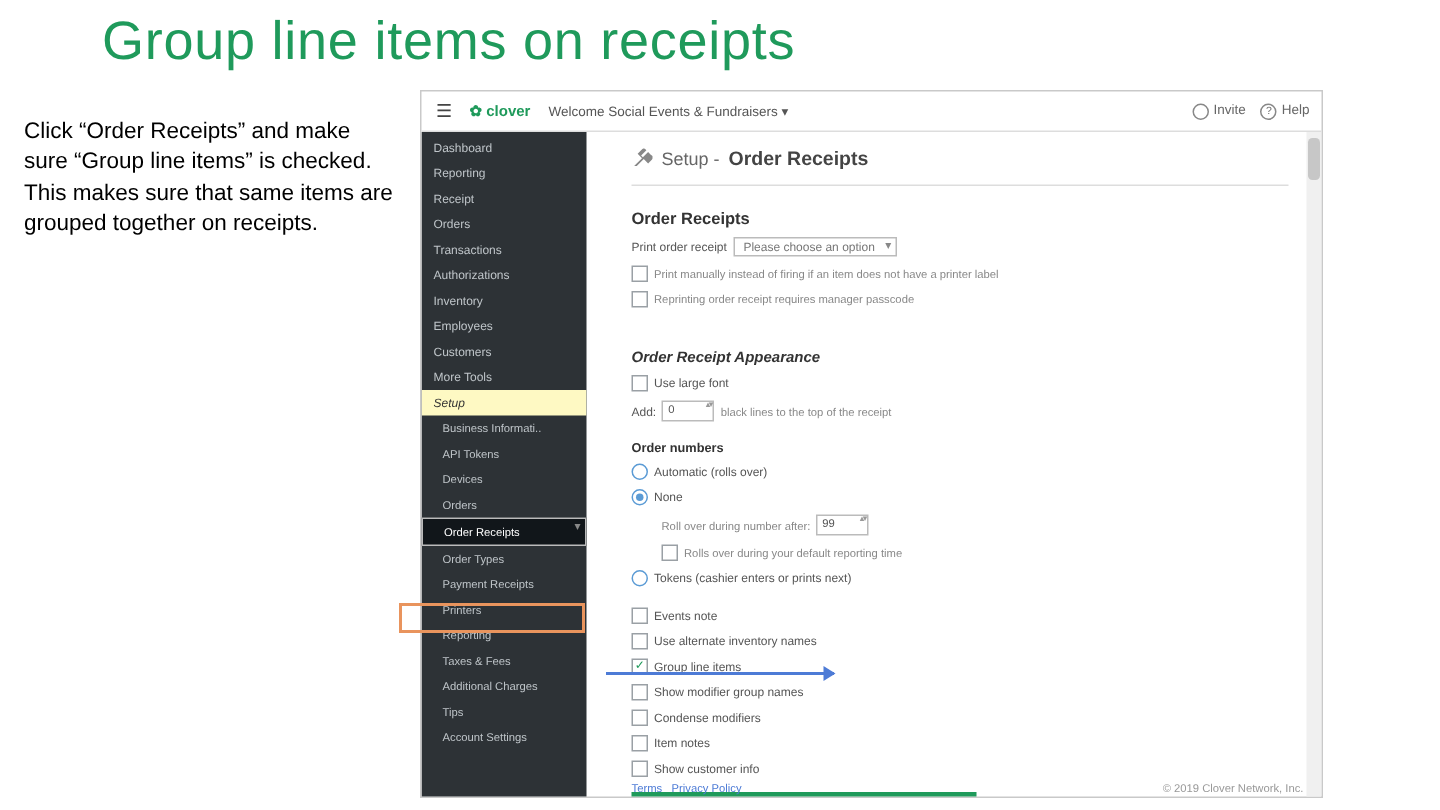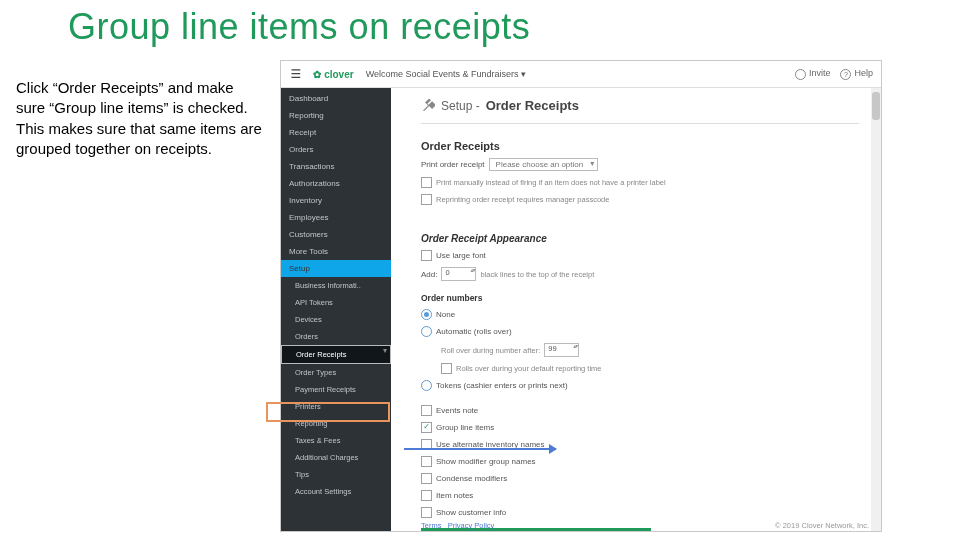--- a/index.html
+++ b/index.html
@@ -13,21 +13,21 @@
   .logo{color:#1f9a5b;font-weight:700;margin-left:10px;font-size:10px;}
   .merchant{margin-left:12px;color:#555;}
   .spacer{flex:1;}
   .iconlink{margin-left:10px;color:#666;}
   .iconlink .dot{display:inline-block;width:9px;height:9px;border:1px solid #888;border-radius:50%;margin-right:3px;vertical-align:middle;font-size:7px;line-height:9px;text-align:center;}
   
   .appbody{display:flex;height:calc(100% - 26px);}
   .sidebar{width:110px;background:#2d3236;color:#bfc5c9;font-size:8px;overflow:hidden;}
   .sidebar .nav{padding-top:2px;}
   .nav div{padding:4px 8px;white-space:nowrap;overflow:hidden;text-overflow:ellipsis;}
-  .nav .setup{background:#0ea5e9;color:#333;}
+  .nav .setup{background:#fef9c3;color:#333;font-style:italic;}
   .nav .sub{padding-left:14px;font-size:7.5px;}
   .nav .sub.sel{background:#11161a;color:#fff;}
   .main{flex:1;position:relative;font-size:8px;color:#555;overflow:hidden;}
   .main .scroll{position:absolute;right:0;top:0;width:10px;height:100%;background:#f0f0f0;}
   .main .scroll .thumb{position:absolute;right:1px;top:4px;width:8px;height:28px;background:#c7c7c7;border-radius:3px;}
   .mcontent{padding:10px 22px 6px 30px;}
   .hd{display:flex;align-items:center;gap:6px;color:#555;}
   .hd svg{color:#888;}
   .pgtitle{font-size:13px;color:#444;font-weight:700;}
   .sect{font-size:11px;font-weight:700;color:#333;margin-top:16px;}
@@ -135,52 +135,52 @@
               <span>Use large font</span>
             </div>
           <div class="row">
             <span>Add:</span>
             <span class="numbox">0</span>
             <span class="mini">black lines to the top of the receipt</span>
           </div>
 
           <div class="subsub">Order numbers</div>
           <div class="row">
+              <span class="rb"></span>
+              <span>Automatic (rolls over)</span>
+            </div>
+          <div class="row">
               <span class="rb sel2"></span>
               <span>None</span>
-            </div>
-          <div class="row">
-              <span class="rb"></span>
-              <span>Automatic (rolls over)</span>
             </div>
           <div class="row" style="margin-left:20px;">
             <span class="mini">Roll over during number after:</span>
             <span class="numbox">99</span>
           </div>
           <div class="row" style="margin-left:20px;">
               <span class="cb"></span>
               <span class="mini">Rolls over during your default reporting time</span>
             </div>
           <div class="row">
               <span class="rb"></span>
               <span>Tokens (cashier enters or prints next)</span>
             </div>
 
           <div style="height:8px"></div>
           <div class="row">
               <span class="cb"></span>
               <span>Events note</span>
             </div>
           <div class="row">
+              <span class="cb"></span>
+              <span>Use alternate inventory names</span>
+            </div>
+          <div class="row">
               <span class="cb chk"></span>
               <span>Group line items</span>
-            </div>
-          <div class="row">
-              <span class="cb"></span>
-              <span>Use alternate inventory names</span>
             </div>
           <div class="row">
               <span class="cb"></span>
               <span>Show modifier group names</span>
             </div>
           <div class="row">
               <span class="cb"></span>
               <span>Condense modifiers</span>
             </div>
           <div class="row">

